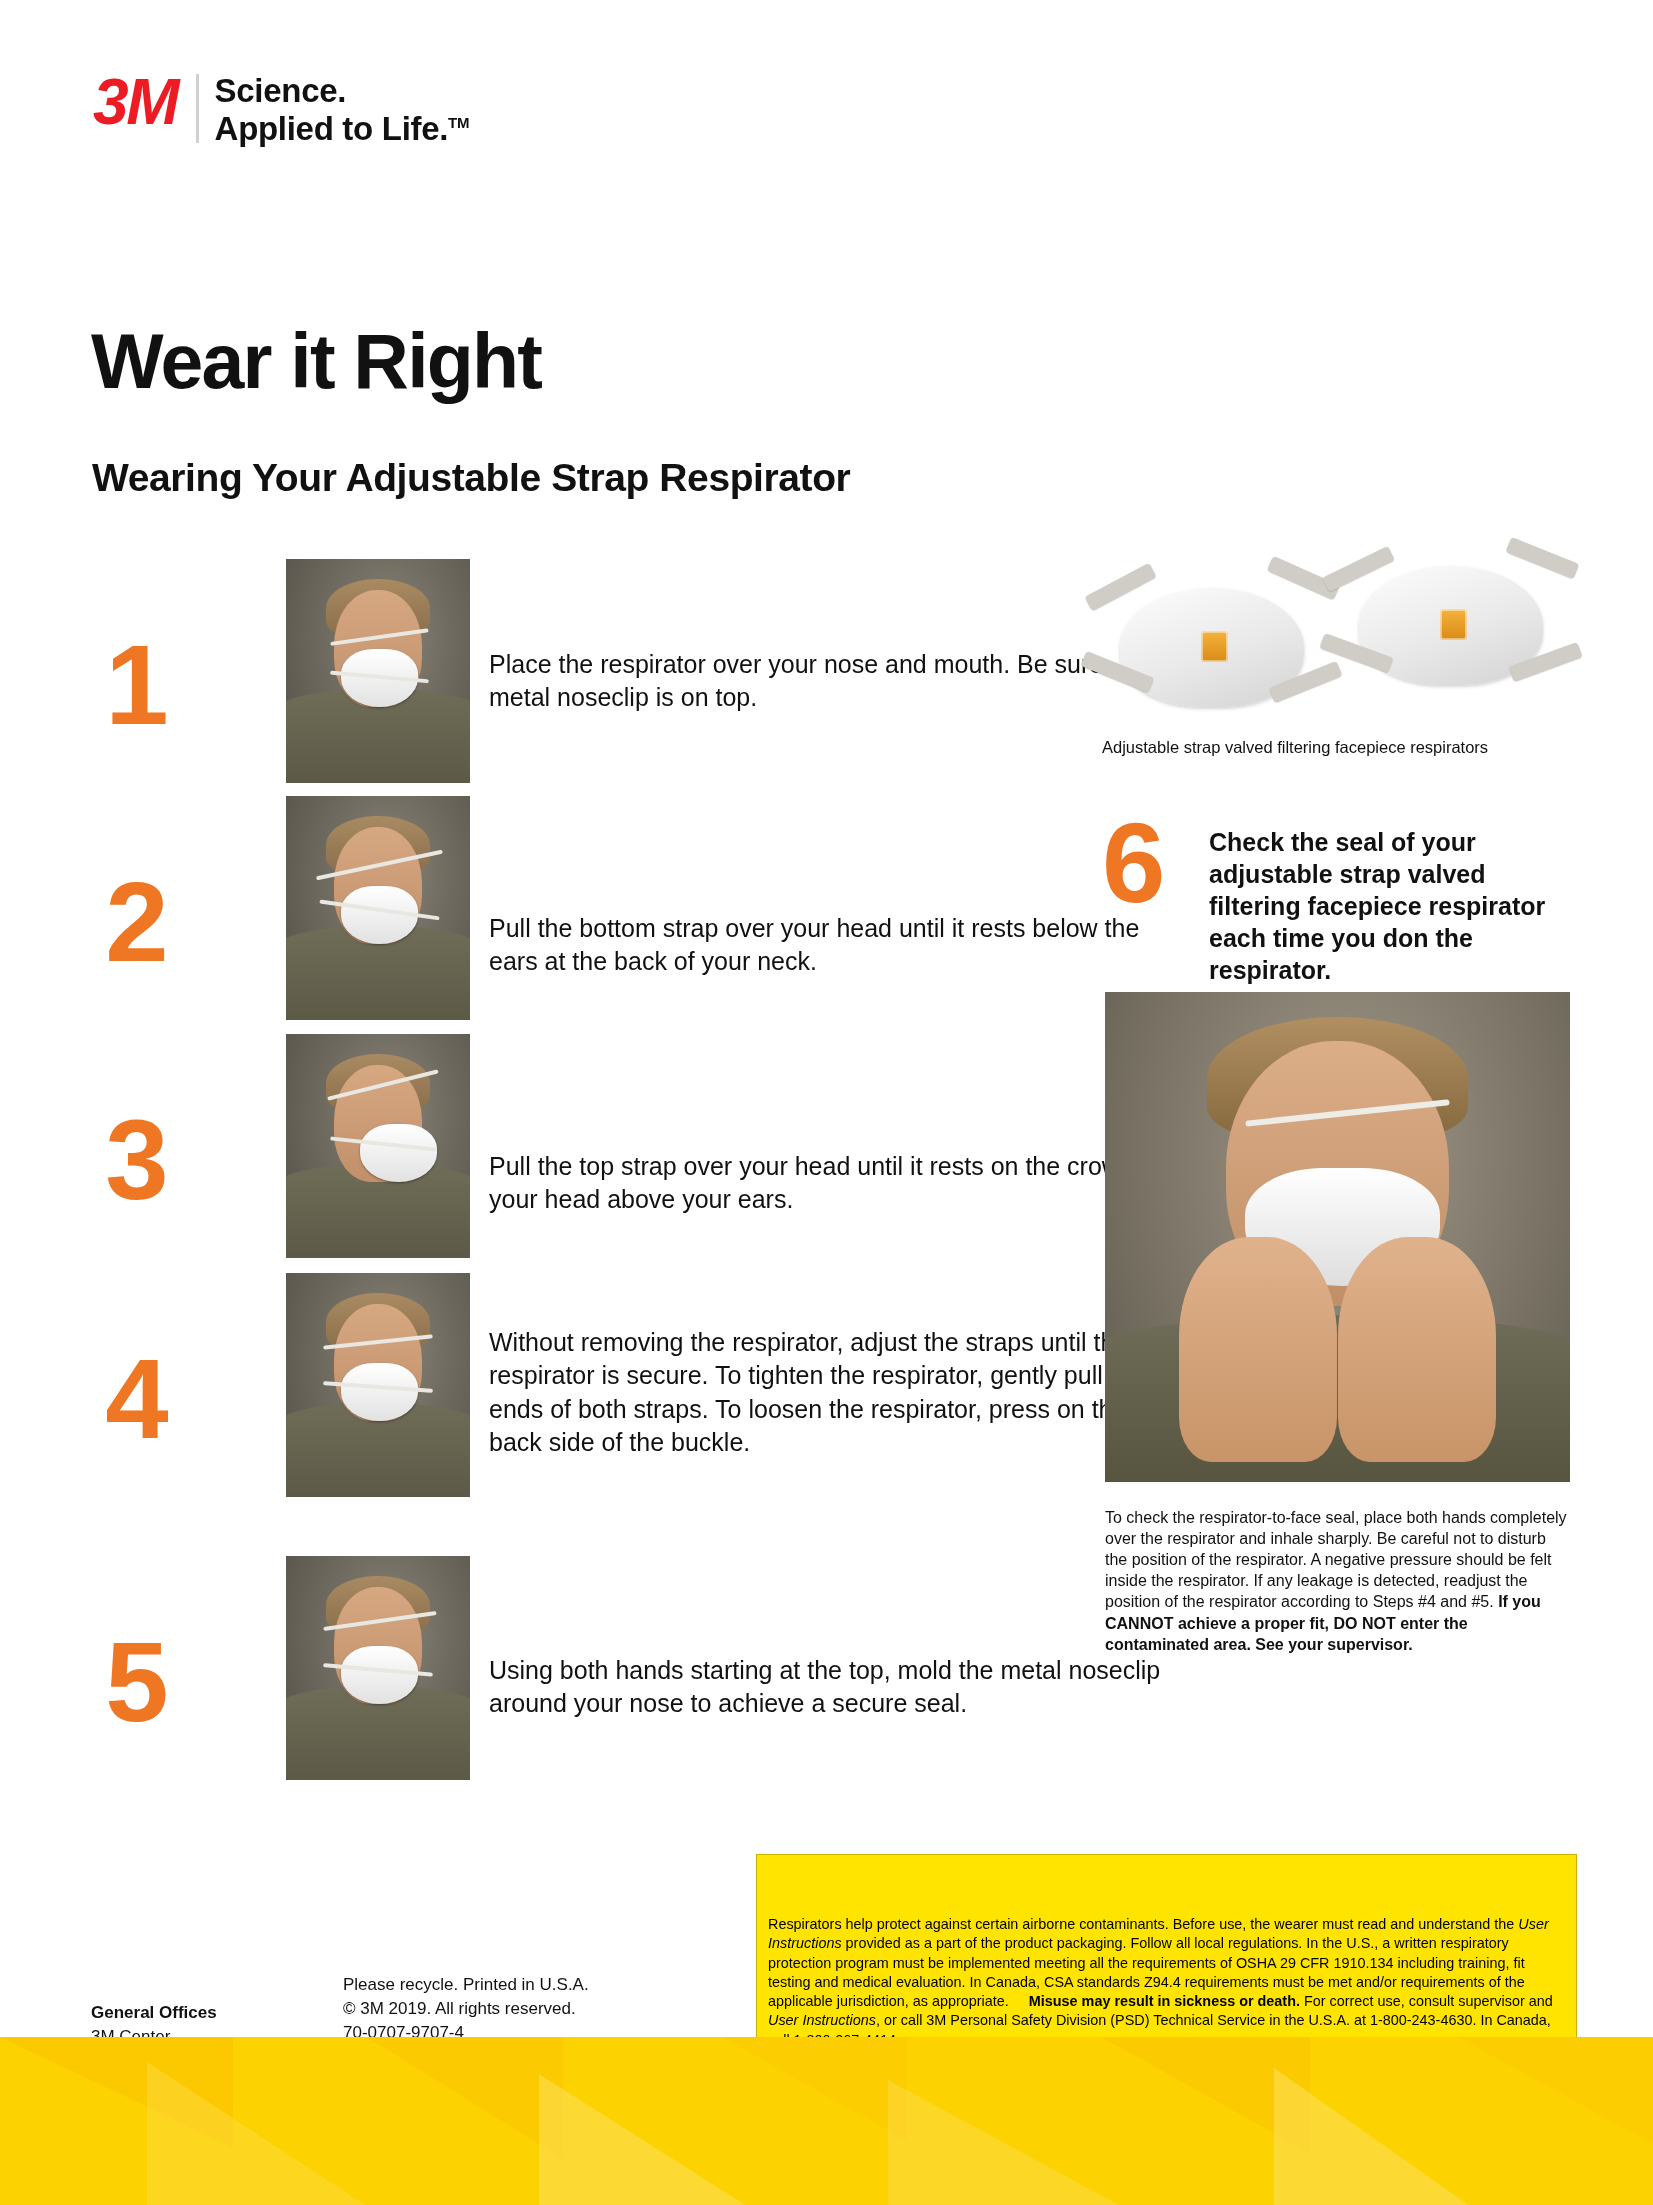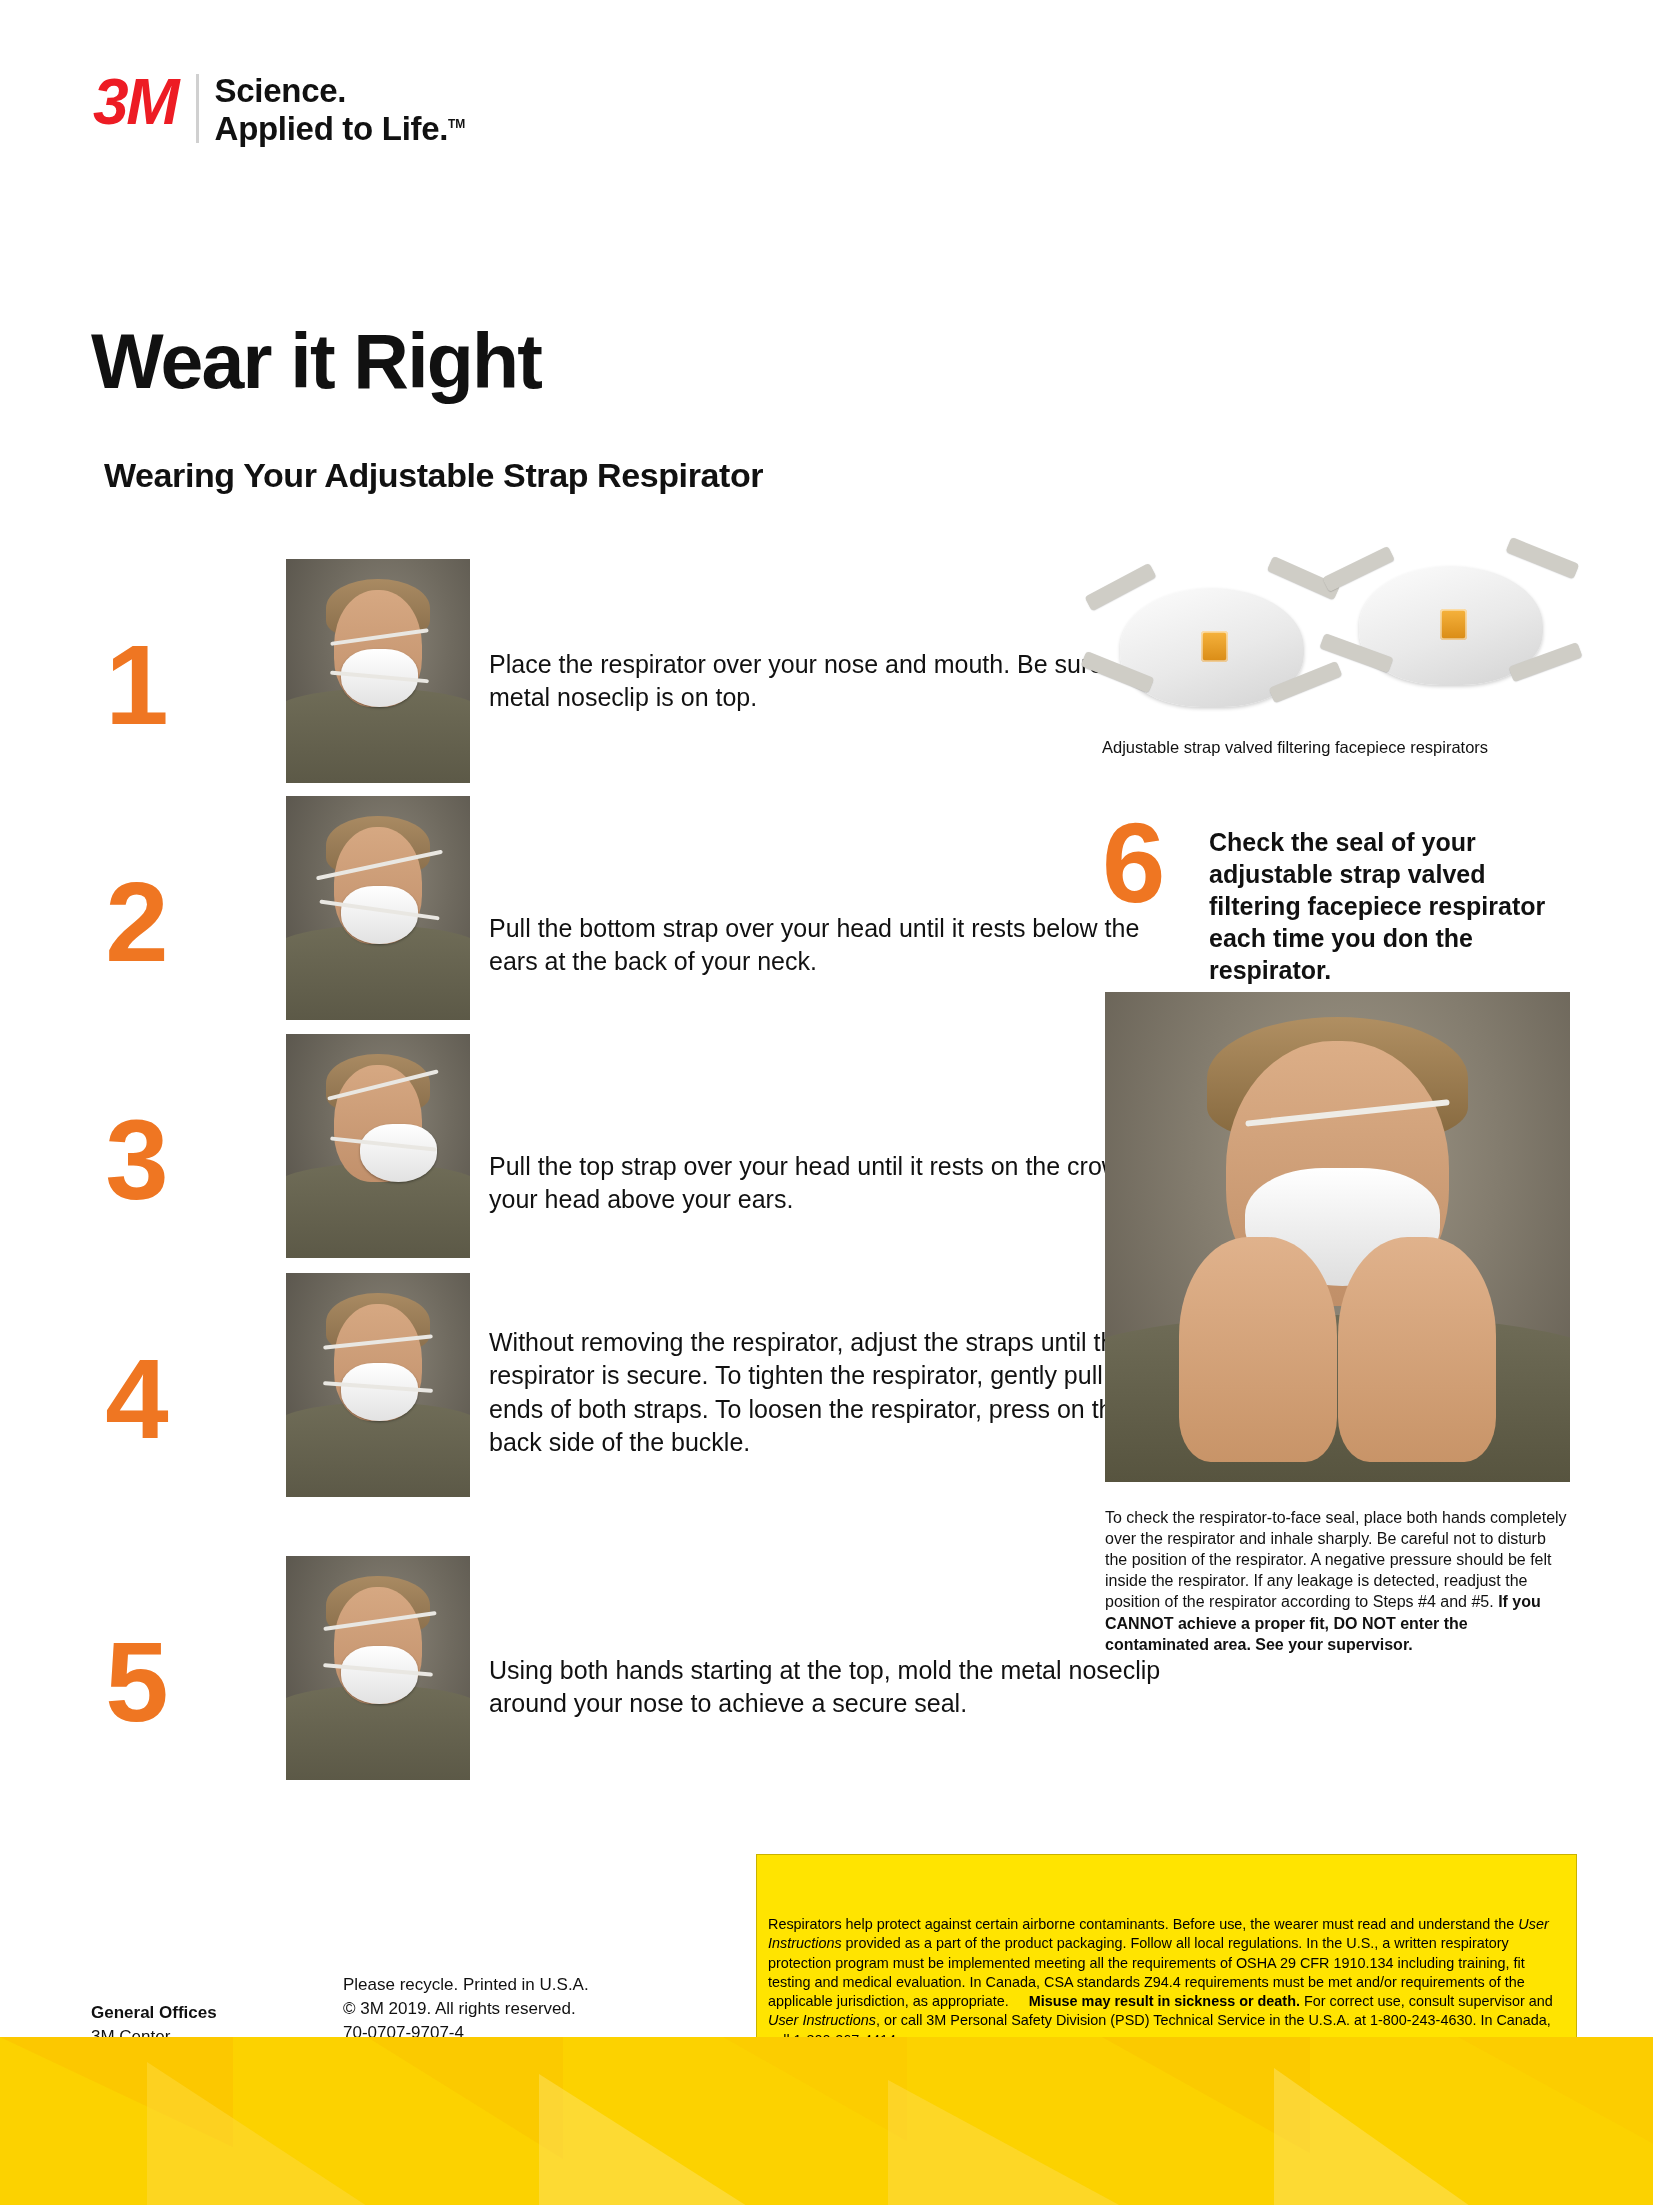--- a/index.html
+++ b/index.html
@@ -16,30 +16,30 @@
   
   #logo-block { position:absolute; left:93px; top:72px; display:flex; align-items:flex-start;justify-content:flex-end; }
   #logo-3m {
     font-family:"Liberation Sans", sans-serif;
     font-weight:bold; font-style:italic;
     font-size:64px; line-height:0.95; color:#ed1c24;
     letter-spacing:-2.4px;
   }
   #logo-divider { width:3.1px; background:#d0d0d0; margin:2.4px 16px 0 18.4px; height:69px; }
   #logo-tagline { font-size:33px; font-weight:bold; line-height:1.16; color:#111; letter-spacing:-0.3px; }
-  #logo-tagline .tm { font-size:12px; vertical-align:super; font-weight:bold; }
+  #logo-tagline .tm { font-size:15px; vertical-align:super; font-weight:bold; }
 
   
   #page-title {
     position:absolute; left:91px; top:317px;
     font-size:77px; font-weight:bold; letter-spacing:-1.8px; color:#111;
   }
   #page-subtitle {
     position:absolute; left:92px; top:456px;
-    font-size:34px; font-weight:bold; letter-spacing:-0.4px; color:#111;margin-left:12px;
+    font-size:39px; font-weight:bold; letter-spacing:-0.4px; color:#111;
   }
 
   
   .step { position:absolute; left:91px; width:1004px; }
   .step-num {
     position:absolute; left:0; width:92px; text-align:center;
     font-size:114px; font-weight:bold; color:#ef7622; line-height:1;
   }
   .step-photo {
     position:absolute; left:195px; width:184px; height:224px;

